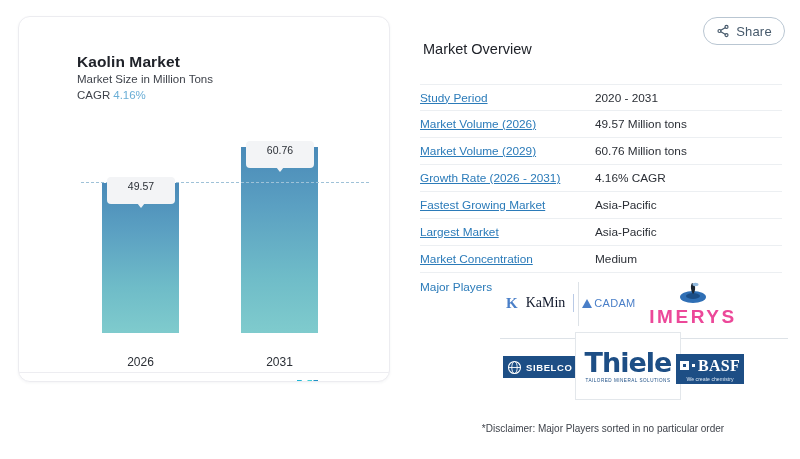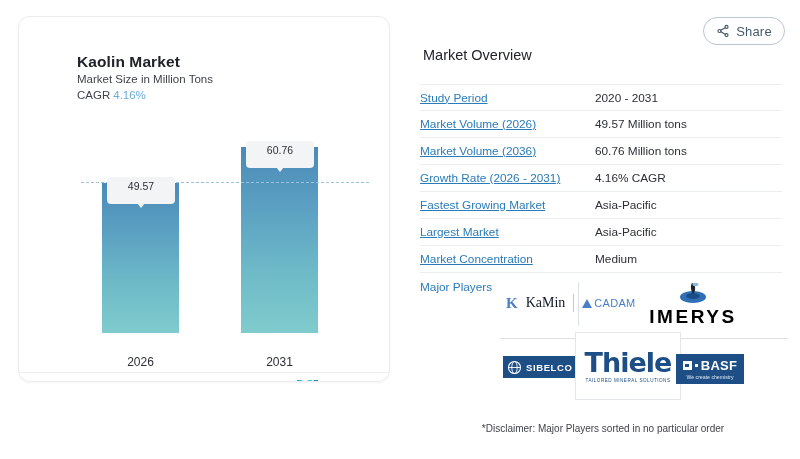--- a/index.html
+++ b/index.html
@@ -110,21 +110,21 @@
     position: absolute; left: 0; top: 355px; width: 372px;
     height: 1px; background: #ededf1;
   }
   #mi-logo {
     position: absolute; left: 278px; top: 363px;
     width: 22px; height: 16px;
   }
 
   
   #overview-title {
-    position: absolute; left: 423px; top: 47px;
+    position: absolute; left: 423px; top: 41px;
     font-size: 14.5px; color: #20232a;
   }
   #table {
     position: absolute; left: 420px; top: 84px;
     width: 362px;
   }
   .trow {
     position: relative;
     height: 27px;
     border-bottom: 1px solid #eceff2;
@@ -191,21 +191,21 @@
 
   
   #imerys-block {
     position: absolute; left: 128px; top: 0px;
     width: 130px; text-align: center;
   }
   #imerys-mark {
     width: 34px; height: 22px; margin: 0 auto 2px auto;
   }
   #imerys-text {
-    font-size: 19px; font-weight: bold; color: #000000;
+    font-size: 19px; font-weight: bold; color: #ec4899;
     letter-spacing: 2.6px;
   }
 
   
   #sibelco-block {
     position: absolute; left: 3px; top: 74px;
     width: 86px; height: 22px;
     background: #1d4e85;
     display: flex; align-items: center; gap: 4px;
     padding-left: 4px;
@@ -243,21 +243,21 @@
     align-items: center; justify-content: center;
   }
   #basf-top { display: flex; align-items: center; gap: 3px; }
   #basf-sq {
     width: 9px; height: 9px; background: #ffffff;
     display: flex; align-items: center; justify-content: center;
   }
   #basf-sq i { width: 3.5px; height: 3.5px; background: #1d4e85; display: block; }
   #basf-dot { width: 3px; height: 3px; background: #ffffff; }
   #basf-text {
-    font-size: 13px; font-weight: bold; color: #ffffff; letter-spacing: .3px;
+    font-size: 16px; font-weight: bold; color: #ffffff; letter-spacing: .3px; font-family: Liberation Serif, serif;
   }
   #basf-tag {
     font-size: 5.2px; color: #dbe6f2; margin-top: 1px;
   }
 
   #disclaimer {
     position: absolute; left: 422px; top: 423px;
     width: 362px; text-align: center;
     font-size: 10px; color: #3f434b;
   }
@@ -318,21 +318,21 @@
   <div id="table">
     <div class="trow">
       <div class="tlabel">Study Period</div>
       <div class="tvalue">2020 - 2031</div>
     </div>
     <div class="trow">
       <div class="tlabel">Market Volume (2026)</div>
       <div class="tvalue">49.57 Million tons</div>
     </div>
     <div class="trow">
-      <div class="tlabel">Market Volume (2036)</div>
+      <div class="tlabel">Market Volume (2029)</div>
       <div class="tvalue">60.76 Million tons</div>
     </div>
     <div class="trow">
       <div class="tlabel">Growth Rate (2026 - 2031)</div>
       <div class="tvalue">4.16% CAGR</div>
     </div>
     <div class="trow">
       <div class="tlabel">Fastest Growing Market</div>
       <div class="tvalue">Asia-Pacific</div>
     </div>

